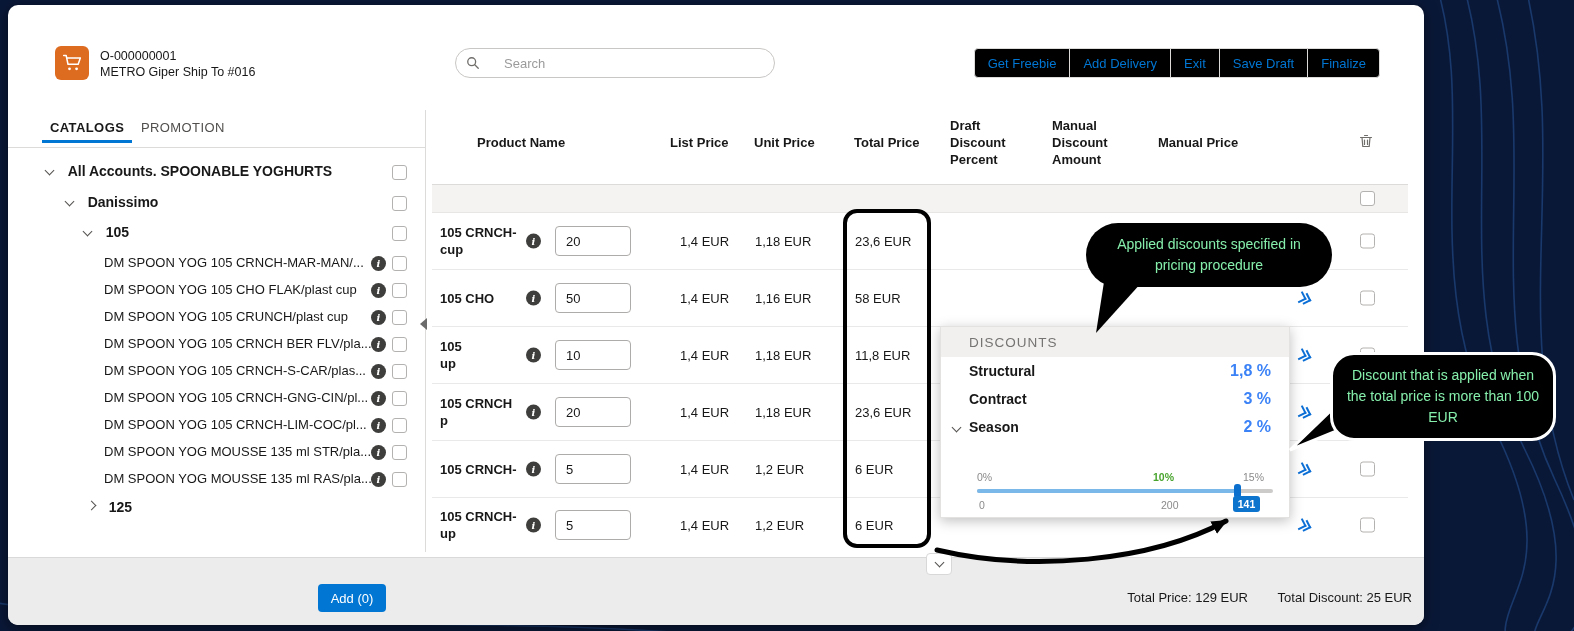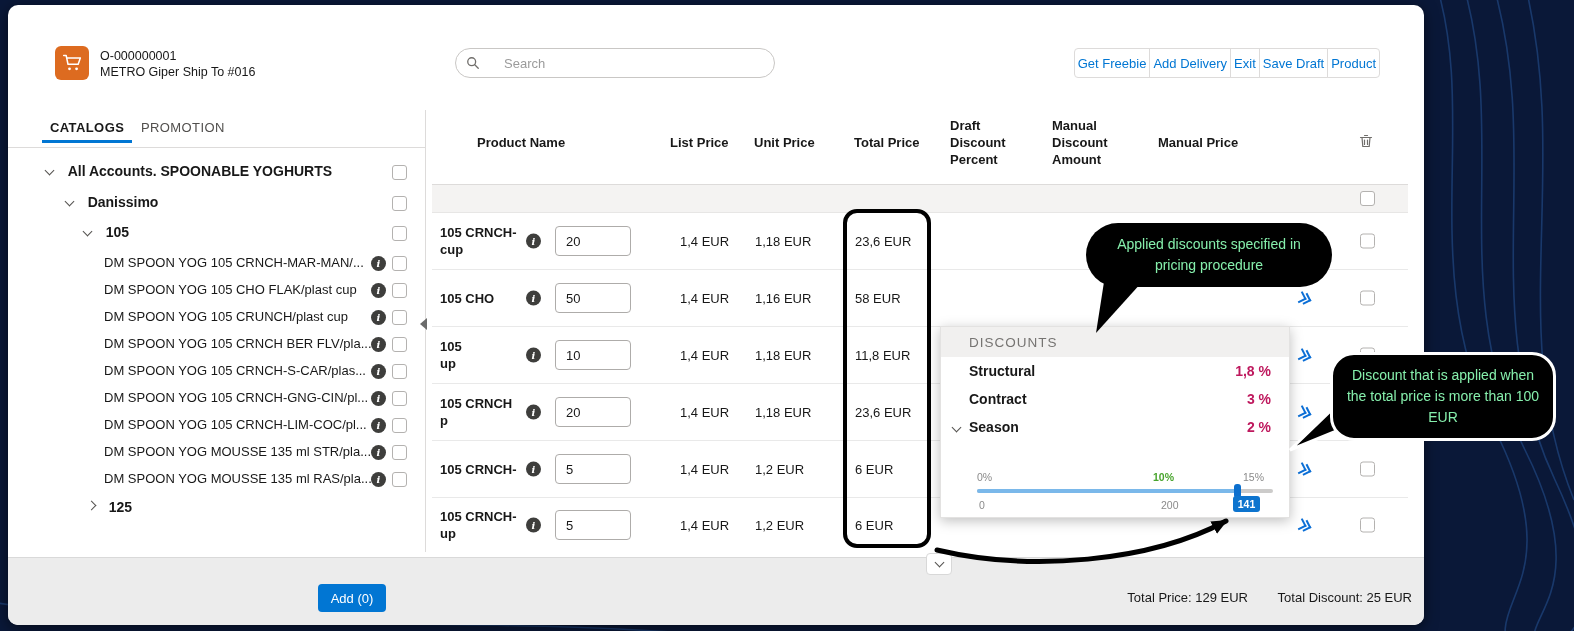--- a/index.html
+++ b/index.html
@@ -26,21 +26,21 @@
 
   
   .cart-ic{position:absolute;left:55px;top:46px;width:34px;height:34px;background:#dd6b20;border-radius:6px;
            display:flex;align-items:center;justify-content:center;z-index:2}
   .order-lines{position:absolute;left:100px;top:48px;z-index:2;font-size:12.5px;line-height:16px;color:#181818}
   .searchbox{position:absolute;left:455px;top:48px;width:320px;height:30px;border:1px solid #c9c7c5;border-radius:15px;
              background:#fff;display:flex;align-items:center;padding:0 10px;z-index:2}
   .searchbox input{border:0;outline:0;flex:1;margin-left:24px;font:13px "Liberation Sans",sans-serif;color:#181818;background:transparent}
   .searchbox input::placeholder{color:#9b9b9b}
   .hdr-btns{position:absolute;right:194px;top:48px;height:30px;display:flex;z-index:2}
-  .hdr-btns .btn{height:30px;padding:0 3px;background:#ffffff;border:1px solid #dddbda;color:#0176d3;font-size:13px;
+  .hdr-btns .btn{height:30px;padding:0 13px;background:#000000;border:1px solid #dddbda;color:#0176d3;font-size:13px;
                  display:flex;align-items:center;margin-left:-1px;cursor:pointer;white-space:nowrap}
   .hdr-btns .btn:first-child{border-radius:4px 0 0 4px;margin-left:0}
   .hdr-btns .btn:last-child{border-radius:0 4px 4px 0}
 
   
   .tab-active{position:absolute;left:50px;top:120px;font-size:13px;font-weight:700;letter-spacing:.4px;z-index:2}
   .tab-inactive{position:absolute;left:141px;top:120px;font-size:13px;color:#514f4d;letter-spacing:.4px;z-index:2}
   .tab-underline{position:absolute;left:42px;top:140px;width:90px;height:3px;background:#0176d3;z-index:2}
   .panel-hline{position:absolute;left:8px;top:147px;width:417px;height:1px;background:#dddbda;z-index:2}
   .vdivider{position:absolute;left:425px;top:110px;width:1px;height:442px;background:#dddbda;z-index:2}
@@ -72,21 +72,21 @@
   .rowcb{position:absolute;left:928px;top:50%;transform:translateY(-50%)}
 
   
   .popup{position:absolute;left:940px;top:326px;width:350px;height:192px;background:#fff;border:1px solid #e3e2e1;
          box-shadow:0 3px 12px rgba(0,0,0,.25);z-index:5}
   .popup-head{height:30px;background:#f1f0ef;display:flex;align-items:center;padding-left:28px;color:#767472;
               font-size:13.5px;letter-spacing:1px}
   .disc-row{position:absolute;left:0;width:100%;height:28px;display:flex;align-items:center}
   .disc-row .chev{position:absolute;left:12px}
   .disc-label{position:absolute;left:28px;font-size:14px;font-weight:700;white-space:nowrap}
-  .disc-val{position:absolute;right:18px;font-size:14px;font-weight:700;color:#be185d}
+  .disc-val{position:absolute;right:18px;font-size:16px;font-weight:700;color:#3b82f6}
   .slider-box{position:absolute;left:0;top:142px;width:350px;height:50px}
   .s-top{position:absolute;top:2px;font-size:10.5px;color:#8a8a8a}
   .s-top.green{color:#49a52e;font-weight:700}
   .s-bottom{position:absolute;top:30px;font-size:10.5px;color:#8a8a8a}
   .slider-track{position:absolute;left:36px;top:20px;width:296px;height:4px;background:#cccbca;border-radius:2px}
   .slider-fill{width:88%;height:100%;background:#7ab8ea;border-radius:2px}
   .slider-handle{position:absolute;left:calc(88% - 3px);top:-5px;width:7px;height:14px;background:#0b6fce;border-radius:3px}
   .value-badge{position:absolute;left:292px;top:27px;width:27px;height:16px;background:#0d74ce;border-radius:3px;
                color:#fff;font-size:10.5px;font-weight:700;display:flex;align-items:center;justify-content:center}
 
@@ -140,21 +140,21 @@
     <circle cx="6.5" cy="6.5" r="4.5" fill="none" stroke="#706e6b" stroke-width="1.5"></circle>
     <path d="M10 10l4 4" stroke="#706e6b" stroke-width="1.5" stroke-linecap="round"></path>
   </svg>
   <input placeholder="Search" style="">
 </div>
 <div class="hdr-btns">
   <button class="btn">Get Freebie</button>
   <button class="btn">Add Delivery</button>
   <button class="btn">Exit</button>
   <button class="btn">Save Draft</button>
-  <button class="btn">Product</button>
+  <button class="btn">Finalize</button>
 </div>
 
 <span class="tab-active">CATALOGS</span>
 <span class="tab-inactive">PROMOTION</span>
 <div class="tab-underline"></div>
 <div class="panel-hline"></div>
 <div class="vdivider"></div>
 <div class="collapse-handle"></div>
 
 <div class="tree-row" style="left:46px;top:163px">

